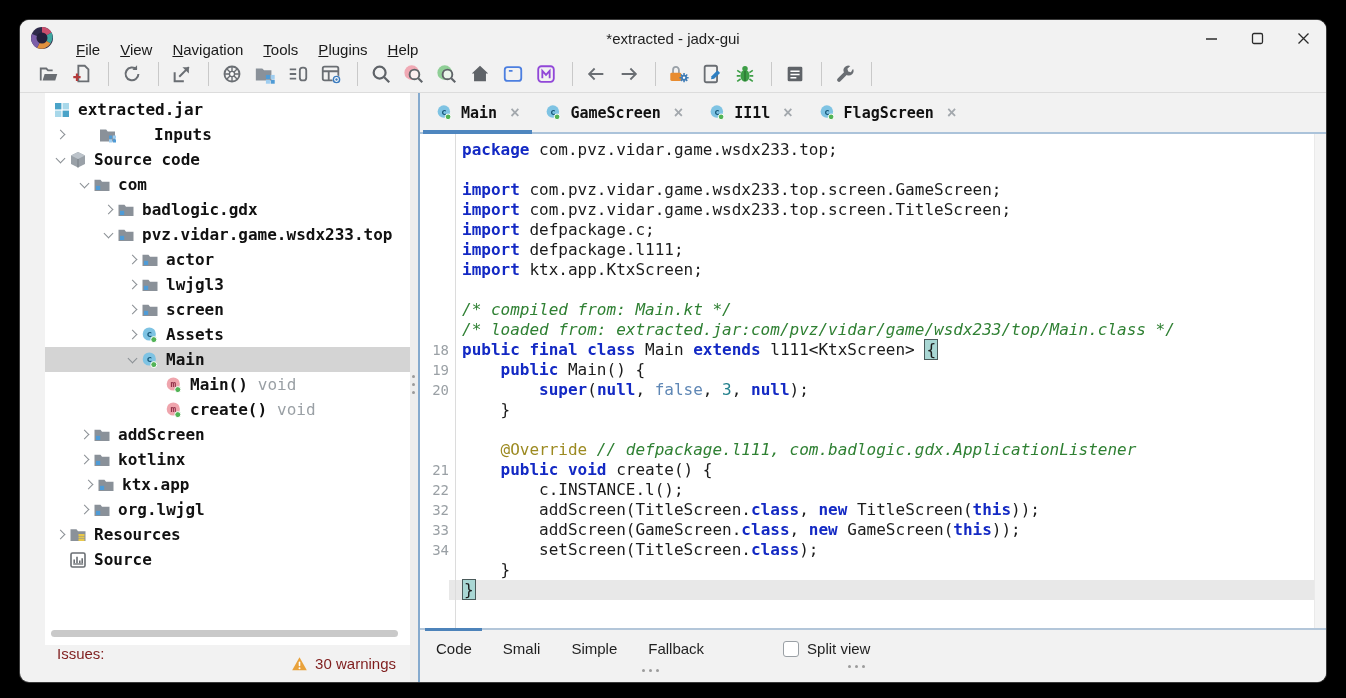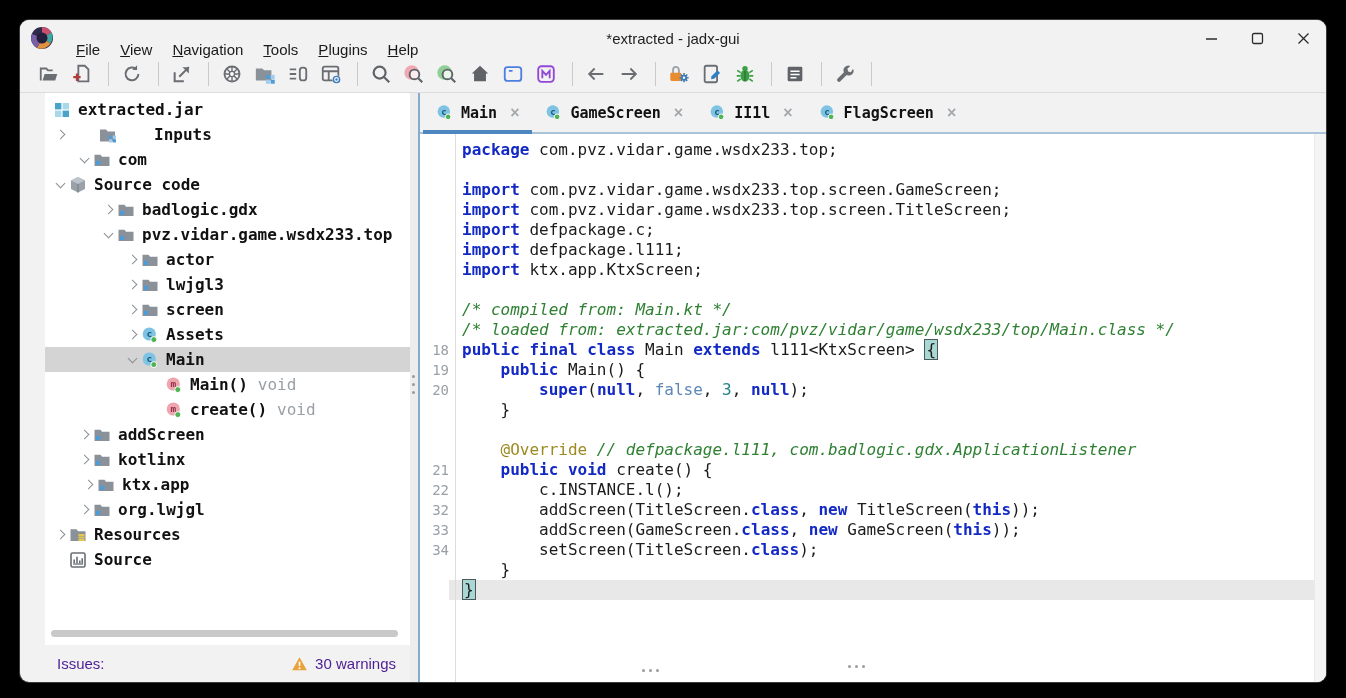--- a/index.html
+++ b/index.html
@@ -41,22 +41,22 @@
   .chev.closed::after { content:''; position:absolute; left:4px; top:4px; width:6px; height:6px;
           border-right:1.8px solid #8a8f94; border-bottom:1.8px solid #8a8f94; transform:rotate(-45deg); }
   .chev.open::after { content:''; position:absolute; left:4px; top:3px; width:6px; height:6px;
           border-right:1.8px solid #8a8f94; border-bottom:1.8px solid #8a8f94; transform:rotate(45deg); }
   .ticon { width:18px; height:18px; flex:none; margin-right:7px; }
   .ticon svg { width:18px; height:18px; display:block; }
   .tsuffix { color:#9aa0a5; margin-left:10px; font-weight:500; }
   .tree-hscroll { position:absolute; left:6px; right:12px; bottom:8px; height:7px;
                   background:#c9c9c9; border-radius:4px; }
 
-  .statusbar { height:37px; flex:none; display:flex; align-items:center; justify-content:space-between;
-               padding:0 12px 0 12px; background:#f2f2f2; font-size:15px; color:#4c1d95; }
+  .statusbar { height:37px; flex:none; display:flex; justify-content:space-between;
+               padding:0 12px 0 12px; background:#f2f2f2; font-size:15px; color:#7f1d1d; }
   .warn { display:flex; align-items:center; gap:7px; padding-right:2px; }
 
   .splitter { width:8px; flex:none; background:#ededed; position:relative; }
   .splitter .grip { position:absolute; left:2px; top:282px; display:flex; flex-direction:column; gap:5px; }
   .splitter .grip i { width:3px; height:3px; border-radius:50%; background:#9a9a9a; }
 
   
   .right-col { flex:1; display:flex; flex-direction:column; min-width:0; border-left:2px solid #85aace; }
   .tabbar { height:41px; flex:none; display:flex; align-items:stretch; padding-left:3px;
             background:#f2f2f2; border-bottom:2px solid #abc3da; }
@@ -353,40 +353,40 @@
                 <svg viewBox="0 0 18 18">
                   <path d="M1 15.5V3.5h6.2L8.7 5.5H16v10z" fill="#8a9199"></path>
                   <rect x="10" y="9.5" width="3.2" height="3.2" fill="#4f9bd6"></rect>
                   <rect x="13.8" y="9.5" width="3.2" height="3.2" fill="#9ecdf0"></rect>
                   <rect x="10" y="13.3" width="3.2" height="3.2" fill="#9ecdf0"></rect>
                   <rect x="13.8" y="13.3" width="3.2" height="3.2" fill="#4f9bd6"></rect>
                 </svg>
               </span>
               <span>Inputs</span>
             </div>
-            <div class="trow" style="padding-left: 32px;">
-              <span class="chev open"></span>
-              <span class="ticon">
-                <svg viewBox="0 0 18 18">
-                  <path d="M1.5 15V3.8h6L9 5.8h7.5V15z" fill="#8a9199"></path>
-                  <rect x="3" y="9.8" width="4.2" height="4.2" fill="#4f9bd6"></rect>
-                </svg>
-              </span>
-              <span>com</span>
-            </div>
             <div class="trow" style="padding-left: 8px;">
               <span class="chev open"></span>
               <span class="ticon">
                 <svg viewBox="0 0 18 18">
                   <path d="M9 1l7 3.5v8.5L9 16.5 2 13V4.5z" fill="#9aa1a8"></path>
                   <path d="M9 1l7 3.5L9 8 2 4.5z" fill="#bcc3ca"></path>
                   <path d="M9 8v8.5" stroke="#7d848b" stroke-width="1.2"></path>
                 </svg>
               </span>
               <span>Source code</span>
+            </div>
+            <div class="trow" style="padding-left: 32px;">
+              <span class="chev open"></span>
+              <span class="ticon">
+                <svg viewBox="0 0 18 18">
+                  <path d="M1.5 15V3.8h6L9 5.8h7.5V15z" fill="#8a9199"></path>
+                  <rect x="3" y="9.8" width="4.2" height="4.2" fill="#4f9bd6"></rect>
+                </svg>
+              </span>
+              <span>com</span>
             </div>
             <div class="trow" style="padding-left: 56px;">
               <span class="chev closed"></span>
               <span class="ticon">
                 <svg viewBox="0 0 18 18">
                   <path d="M1.5 15V3.8h6L9 5.8h7.5V15z" fill="#8a9199"></path>
                   <rect x="3" y="9.8" width="4.2" height="4.2" fill="#4f9bd6"></rect>
                 </svg>
               </span>
               <span>badlogic.gdx</span>
@@ -698,20 +698,33 @@
               <div class="cl">
                 <span class="gut"></span>
                 <span class="ct"><span class="tk pl">    }</span></span>
               </div>
               <div class="cl hl">
                 <span class="gut"></span>
                 <span class="ct"><span class="tk bh">}</span></span>
               </div>
             </div>
           <div class="vscroll"></div>
+        </div>
+        <div class="bottombar">
+          <div class="bb-indicator"></div>
+          <div id="bbtabs" style="display:flex;">
+              <span class="bb-item active">Code</span>
+              <span class="bb-item">Smali</span>
+              <span class="bb-item">Simple</span>
+              <span class="bb-item">Fallback</span>
+            </div>
+          <div class="splitview">
+            <div class="cb"></div>
+            <span>Split view</span>
+          </div>
         </div>
       </div>
     </div>
 
     <div class="dots" style="left:622px; top:649px;">
         <i></i>
         <i></i>
         <i></i>
       </div>
     <div class="dots" style="left:828px; top:645px;">

